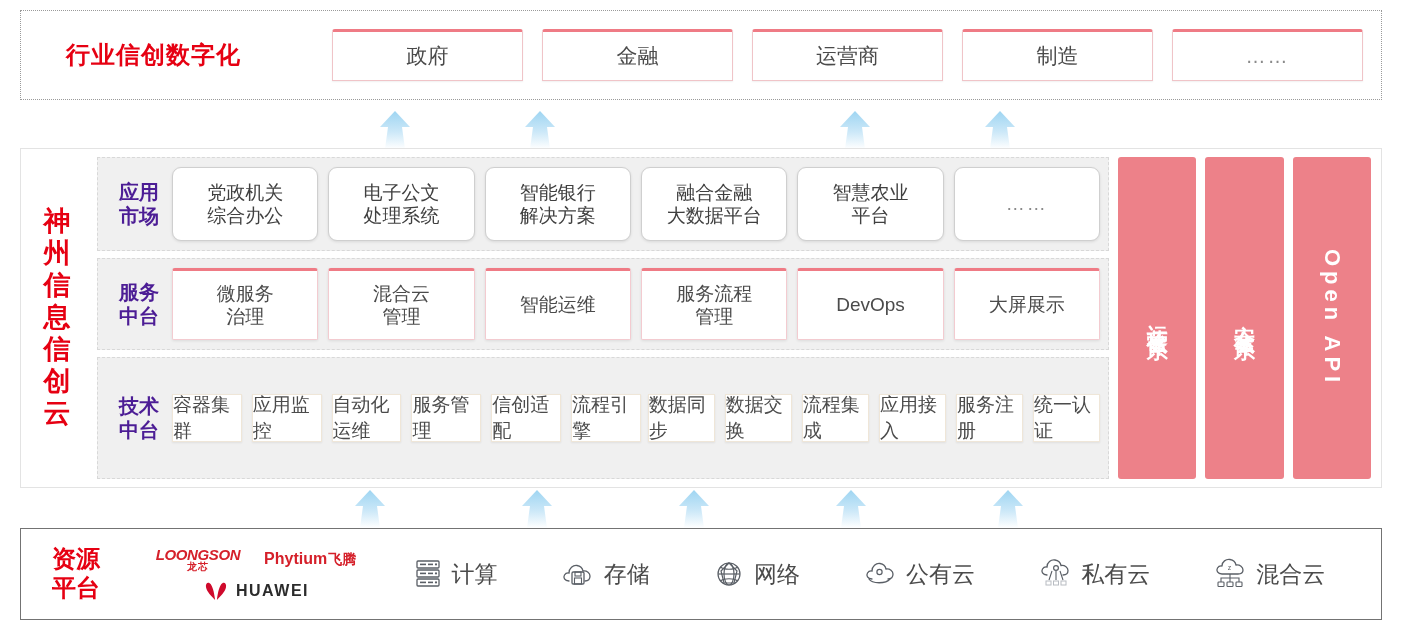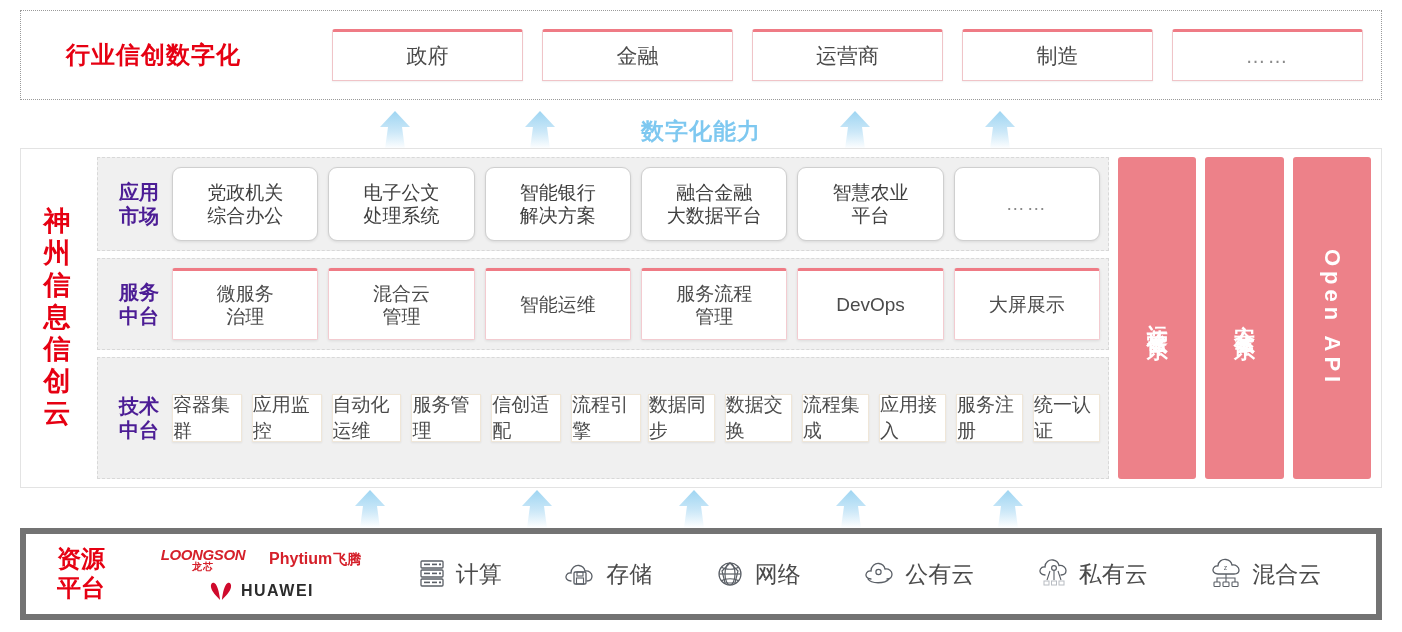--- a/index.html
+++ b/index.html
@@ -226,21 +226,21 @@
     position: absolute;
     left: 0; top: 489px;
     width: 1402px; height: 40px;
   }
 
   
   .resource-box {
     position: absolute;
     left: 20px; top: 528px;
     width: 1362px; height: 92px;
-    border: 6px solid #737373;
+    border: 1px solid #737373;
     background: #ffffff;
     display: flex;
     align-items: center;
   }
   .resource-title {
     width: 110px;
     text-align: center;
     color: #E60012;
     font-size: 24px;
     font-weight: bold;
@@ -308,21 +308,20 @@
     <div class="industry-tabs">
       <div class="industry-tab">政府</div>
       <div class="industry-tab">金融</div>
       <div class="industry-tab">运营商</div>
       <div class="industry-tab">制造</div>
       <div class="industry-tab ellipsis">……</div>
     </div>
   </div>
 
   <div class="arrow-band-top">
-    <div class="cap-label">数字化能力</div>
 
     <svg class="up-arrow" style="left:373px" viewBox="0 0 44 40">
       <path d="M22 1 L37 17 L29 17 L32 39 L12 39 L15 17 L7 17 Z" fill="url(#arrGrad)"></path>
     </svg>
     <svg class="up-arrow" style="left:518px" viewBox="0 0 44 40">
       <path d="M22 1 L37 17 L29 17 L32 39 L12 39 L15 17 L7 17 Z" fill="url(#arrGrad)"></path>
     </svg>
     <svg class="up-arrow" style="left:833px" viewBox="0 0 44 40">
       <path d="M22 1 L37 17 L29 17 L32 39 L12 39 L15 17 L7 17 Z" fill="url(#arrGrad)"></path>
     </svg>

